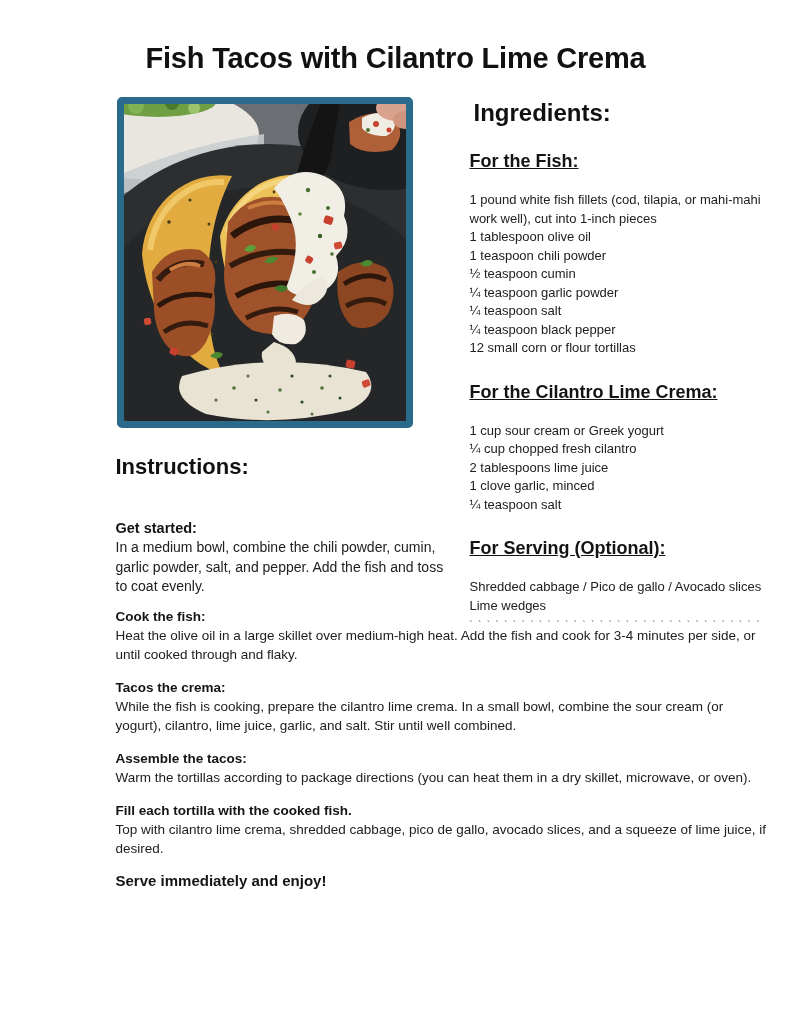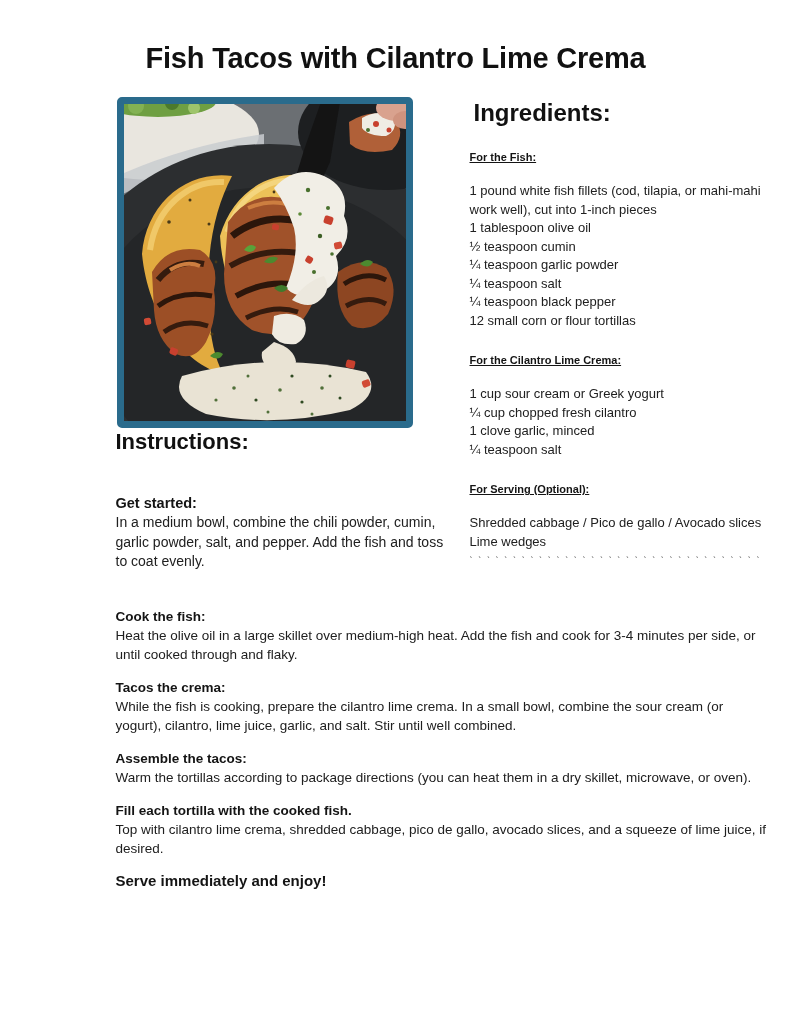--- a/index.html
+++ b/index.html
@@ -16,31 +16,31 @@
   }
   .photo-frame {
     position:absolute; left:93px; top:97px; width:296px; height:331px;
     border:7px solid #2a6b8c; border-radius:5px; overflow:hidden; background:#3a3d40;
   }
   .photo-frame svg { display:block; width:100%; height:100%; }
 
   .right-col { position:absolute; left:446px; top:99px; width:293px; }
   .ing-heading { font-size:24px; font-weight:700; color:#111; padding-left:4px; }
   .ing-section-title {
-    font-size:11px; font-weight:700; text-decoration:underline;
+    font-size:18px; font-weight:700; text-decoration:underline;
     margin-top:24px; color:#141414;
   }
   .ing-list { margin-top:19px; }
   .ing-item { font-size:13px; line-height:18.5px; color:#202020; }
   .divider-marks {
     margin-top:4px; font-size:9px; letter-spacing:1.6px; color:#4a4a4a;
     white-space:nowrap; overflow:hidden;
   }
 
-  .instructions-col { position:absolute; left:92px; top:429px; width:330px; }
+  .instructions-col { position:absolute; left:92px; top:454px; width:330px; }
   .instr-heading { font-size:22px; font-weight:700; color:#111; }
   .instructions-col .step { margin-top:38px; }
   .step-title { font-size:14.5px; font-weight:700; color:#141414; line-height:20px; }
   .step-body { font-size:14px; line-height:19.5px; color:#202020; }
 
   .bottom-steps { position:absolute; left:92px; top:607px; width:652px; }
   .bottom-steps .step { margin-bottom:14px; }
   .bottom-steps .step-title { font-size:13.5px; line-height:19px; }
   .bottom-steps .step-body { font-size:13.5px; line-height:19px; }
   .serve-line { font-size:15px; font-weight:700; margin-top:12px; color:#141414; }
@@ -162,33 +162,35 @@
   </div>
 
   <div class="right-col">
     <h2 class="ing-heading">Ingredients:</h2>
 
     <div>
       <h3 class="ing-section-title">For the Fish:</h3>
       <div class="ing-list">
           <p class="ing-item">1 pound white fish fillets (cod, tilapia, or mahi-mahi work well), cut into 1-inch pieces</p>
           <p class="ing-item">1 tablespoon olive oil</p>
+          <p class="ing-item">1 teaspoon chili powder</p>
           <p class="ing-item">½ teaspoon cumin</p>
           <p class="ing-item">¼ teaspoon garlic powder</p>
           <p class="ing-item">¼ teaspoon salt</p>
           <p class="ing-item">¼ teaspoon black pepper</p>
           <p class="ing-item">12 small corn or flour tortillas</p>
         </div>
     </div>
 
     <div>
       <h3 class="ing-section-title">For the Cilantro Lime Crema:</h3>
       <div class="ing-list">
           <p class="ing-item">1 cup sour cream or Greek yogurt</p>
           <p class="ing-item">¼ cup chopped fresh cilantro</p>
+          <p class="ing-item">2 tablespoons lime juice</p>
           <p class="ing-item">1 clove garlic, minced</p>
           <p class="ing-item">¼ teaspoon salt</p>
         </div>
     </div>
 
     <div>
       <h3 class="ing-section-title">For Serving (Optional):</h3>
       <div class="ing-list">
           <p class="ing-item">Shredded cabbage / Pico de gallo / Avocado slices</p>
           <p class="ing-item">Lime wedges</p>

